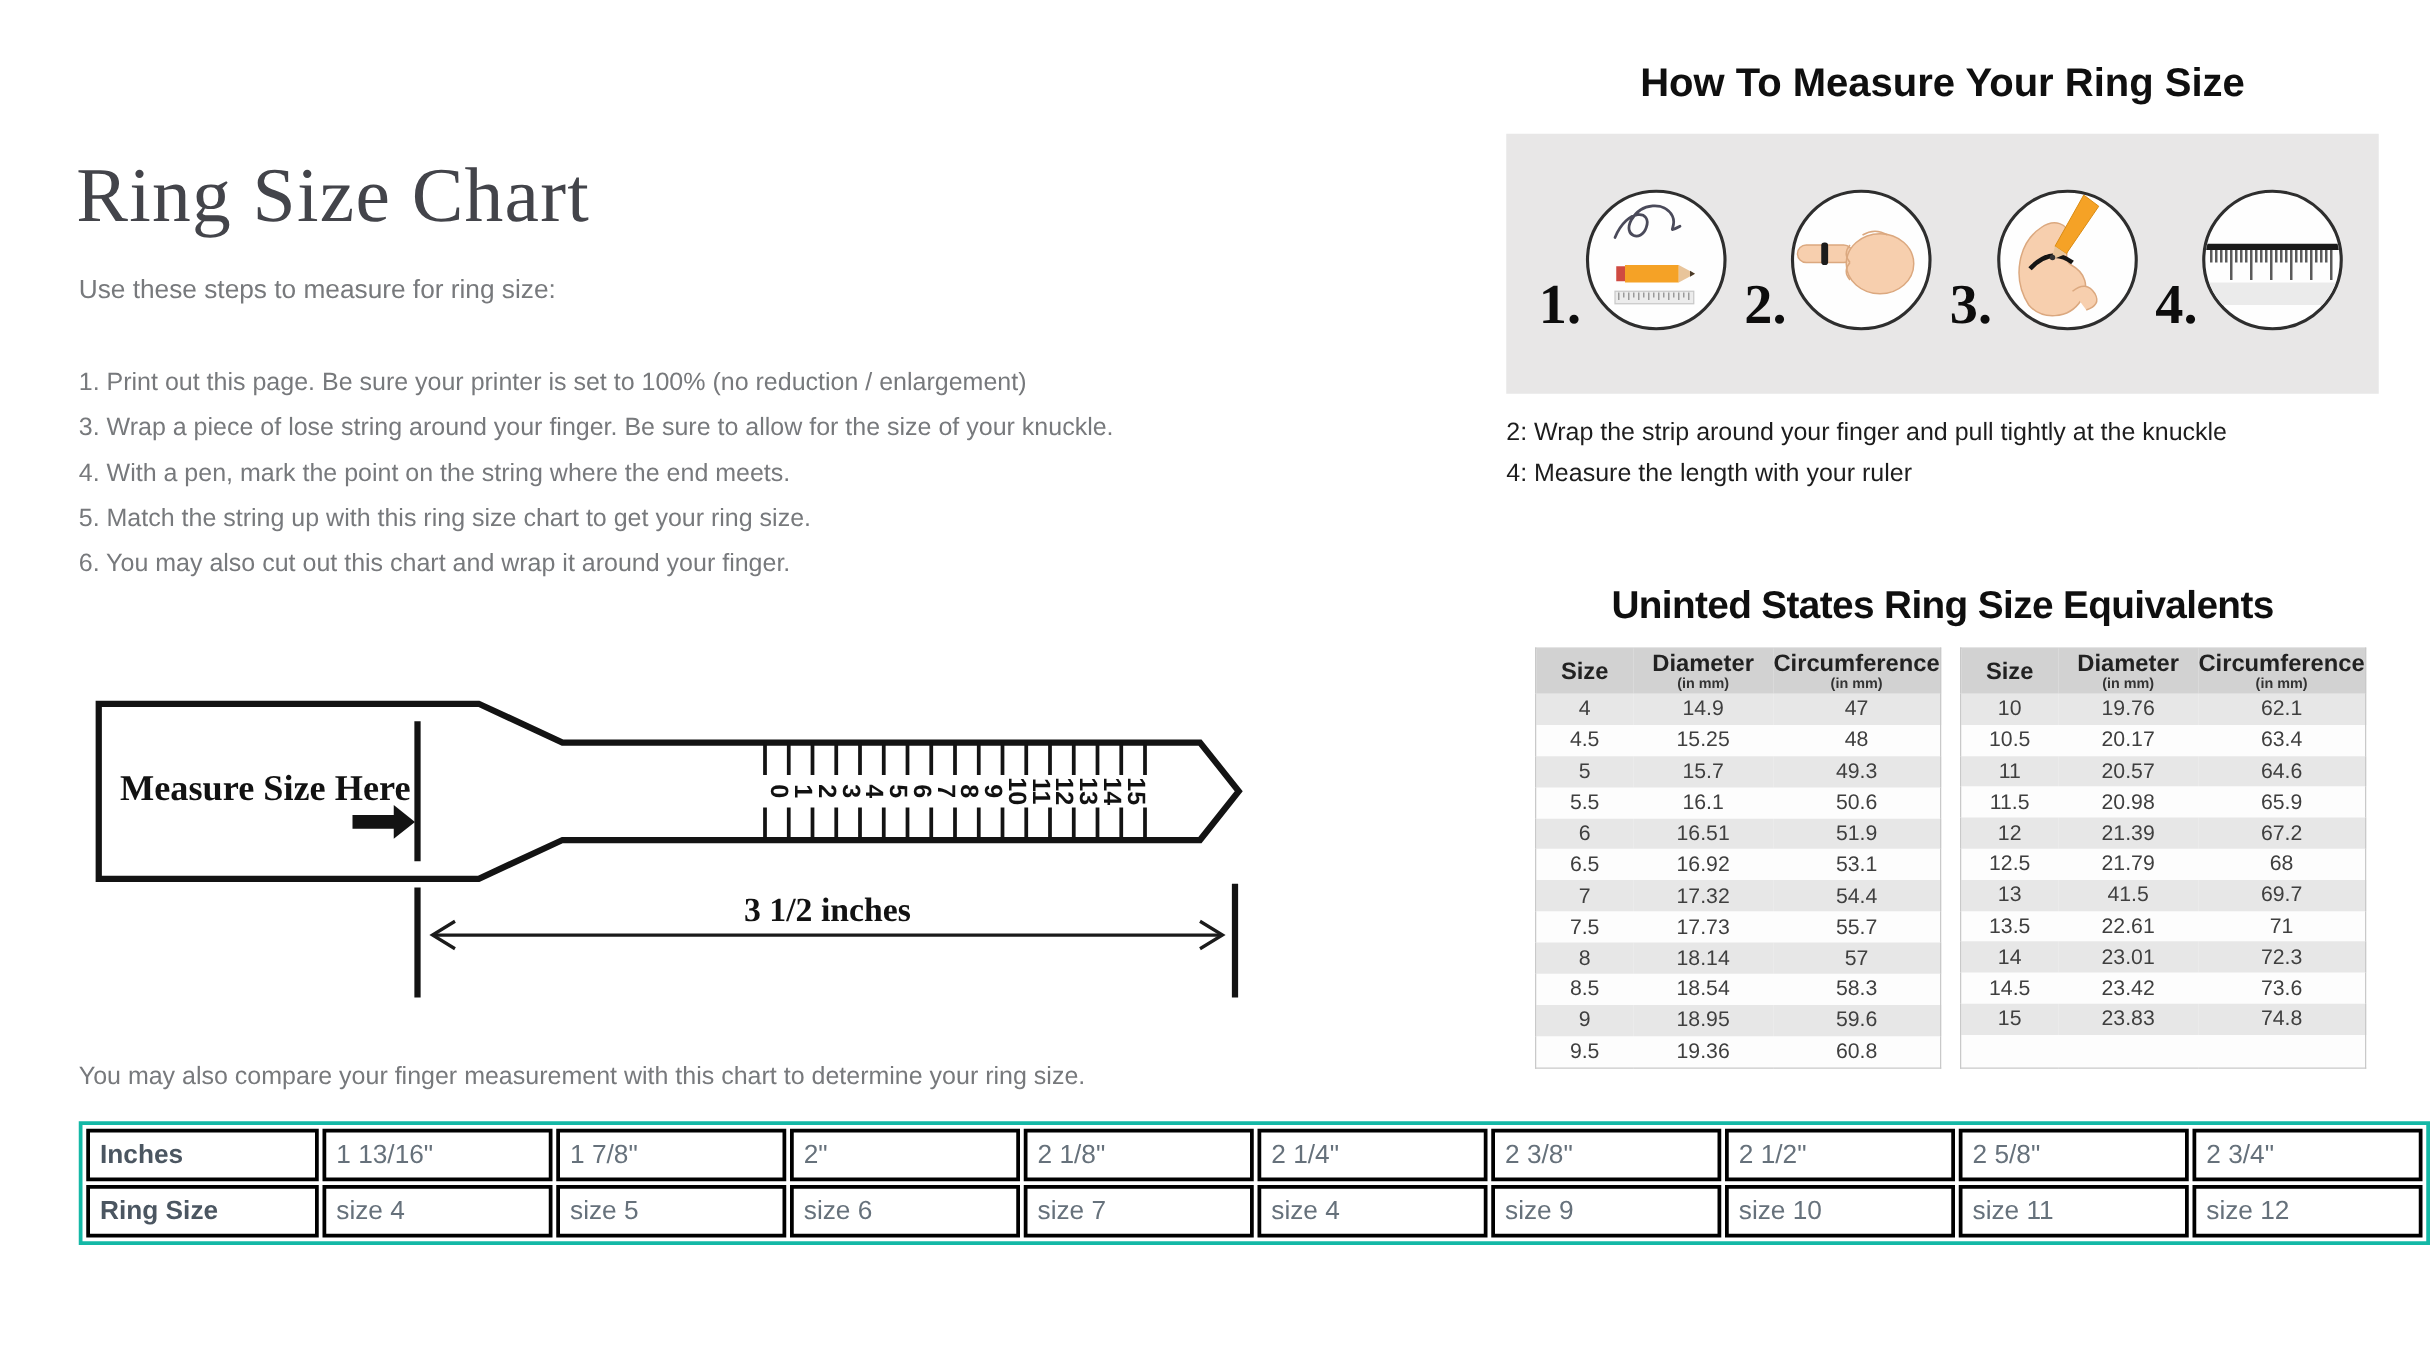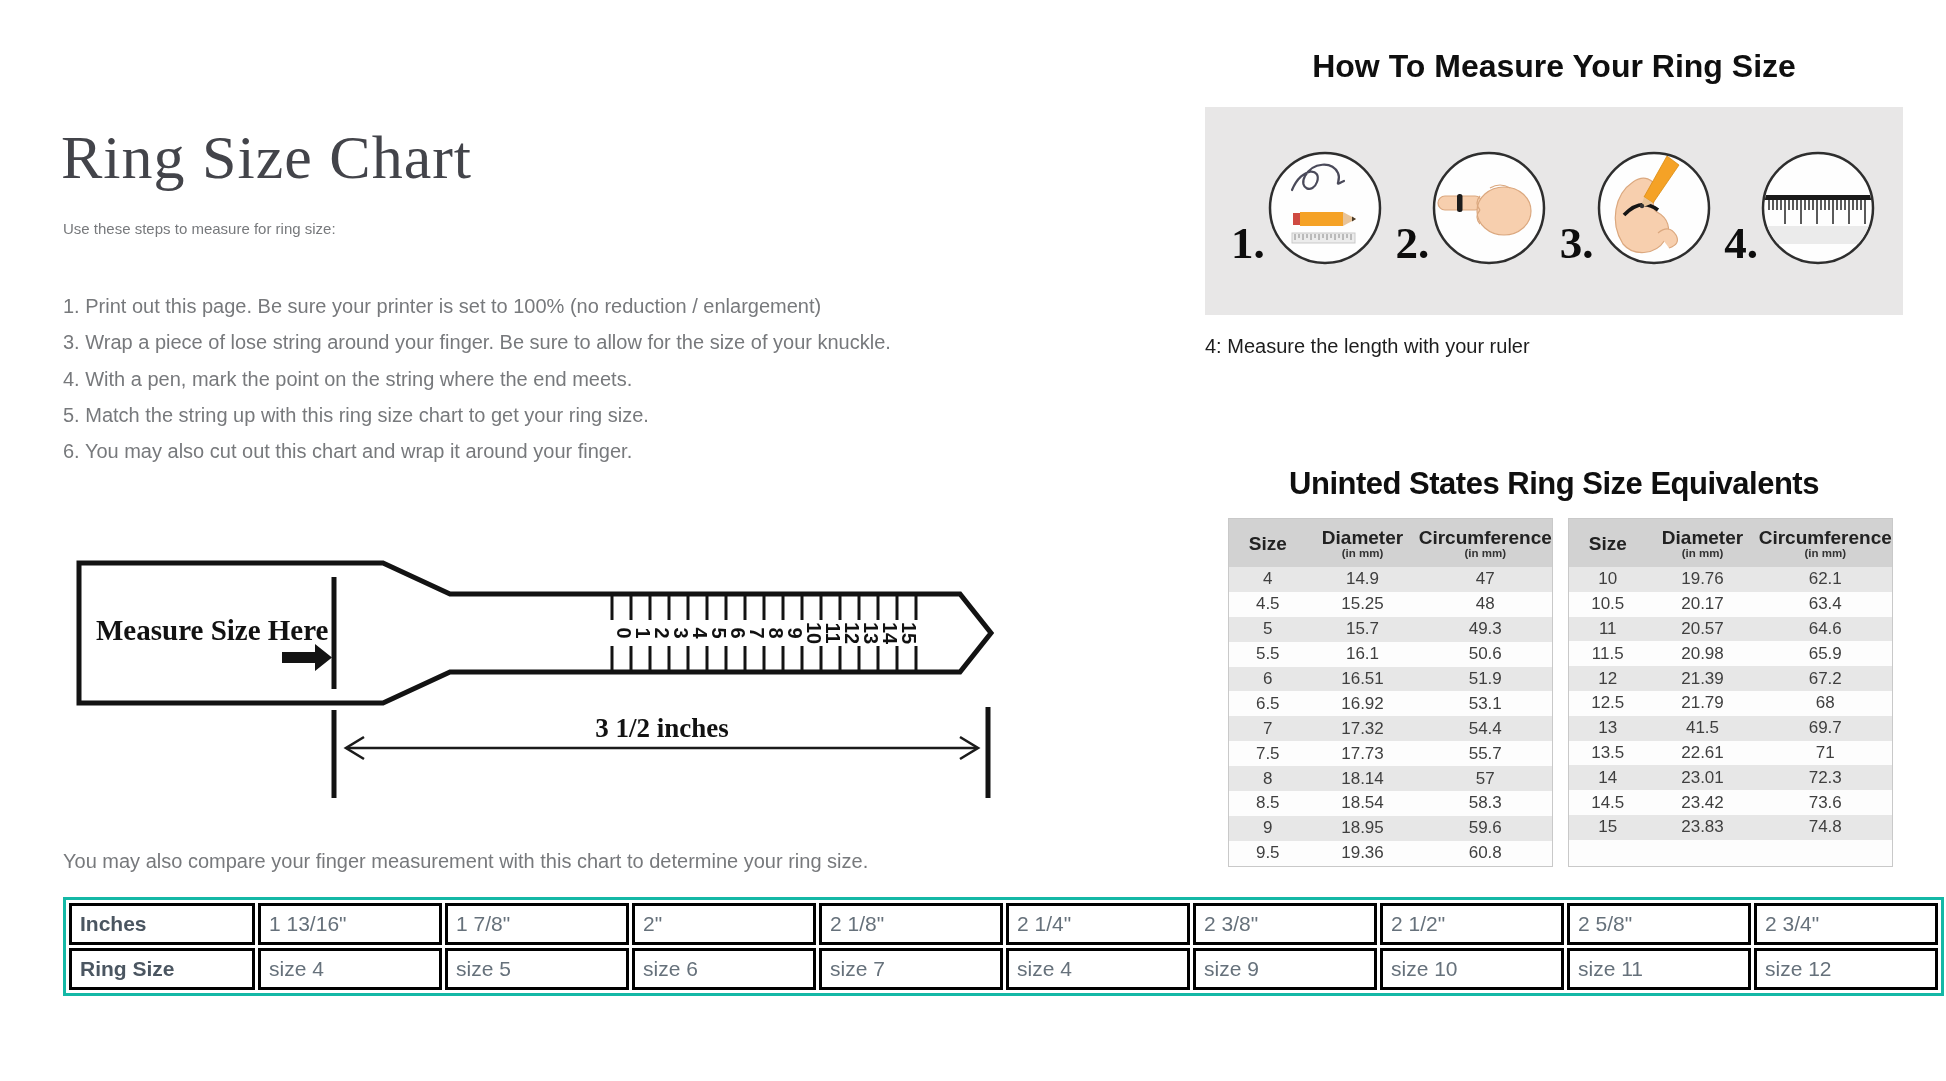--- a/index.html
+++ b/index.html
@@ -6,21 +6,21 @@
   body{
     width:1946px;height:1081px;position:relative;background:#ffffff;
     font-family:"Liberation Sans",sans-serif;overflow:hidden;
   }
   
   .page-title{
     position:absolute;left:61px;top:122px;
     font-family:"Liberation Serif",serif;font-size:62px;font-weight:500;
     color:#43444a;letter-spacing:1px;
   }
-  .intro{position:absolute;left:63px;top:220px;font-size:15px;color:#77797c;}
+  .intro{position:absolute;left:63px;top:220px;font-size:21px;color:#77797c;}
   .steps-list{position:absolute;left:63px;top:288px;font-size:20px;color:#77797c;line-height:36.3px;}
   .compare-note{position:absolute;left:63px;top:850px;font-size:20px;color:#77797c;}
 
   
   #sizer-svg{position:absolute;left:40px;top:540px;}
   #sizer-svg .outline{fill:#ffffff;stroke:#131313;stroke-width:5;stroke-linejoin:miter;}
   #sizer-svg .thick{stroke:#131313;stroke-width:5;}
   #sizer-svg .thin{stroke:#1b1b1b;stroke-width:2.6;fill:none;}
   #sizer-svg .sizer-label{font-family:"Liberation Serif",serif;font-weight:bold;font-size:29px;fill:#121212;}
   #sizer-svg .sizer-measure{font-family:"Liberation Serif",serif;font-weight:bold;font-size:27px;fill:#121212;text-anchor:middle;}
@@ -34,21 +34,21 @@
     display:flex;align-items:center;justify-content:space-between;padding:0 26px;box-sizing:border-box;}
   .howto-item{display:flex;align-items:flex-end;height:150px;}
   .howto-num{font-family:"Liberation Serif",serif;font-weight:bold;font-size:45px;color:#0d0d0d;
     line-height:1;margin:0 1px 20px 0;}
   .howto-steps{position:absolute;left:1205px;top:330px;font-size:20px;color:#1d1d1d;line-height:33.4px;}
   .eq-title{position:absolute;left:1205px;top:466px;width:698px;text-align:center;
     font-size:31px;font-weight:bold;color:#0f0f0f;letter-spacing:-0.5px;}
   .eq-wrap{position:absolute;left:1228px;top:518px;display:flex;gap:15px;}
   table.eq-table{border-collapse:collapse;width:324px;table-layout:fixed;
     border:1px solid #c9c9c9;background:#fdfdfd;}
-  table.eq-table th{background:#d2d2d2;height:48px;padding:0;vertical-align:middle;}
+  table.eq-table th{background:#d2d2d2;height:36px;padding:0;vertical-align:middle;}
   table.eq-table th .main{font-size:19px;font-weight:bold;color:#222;line-height:19px;}
   table.eq-table th .sub{font-size:11.5px;font-weight:600;color:#333;line-height:12px;}
   table.eq-table td{height:24.8px;padding:0;text-align:center;font-size:17px;color:#3f3f3f;}
   table.eq-table tr.stripe{background:#e7e7e7;}
   table.eq-table tr.filler td{height:26px;background:#fdfdfd;}
   table.eq-table col.c-size{width:78px;} table.eq-table col.c-diam{width:112px;} table.eq-table col.c-circ{width:134px;}
 
   
   #conversion-table{position:absolute;left:63px;top:897px;border-collapse:separate;border-spacing:3.5px;
     border:3px solid #14b8a6;background:#fff;}
@@ -238,20 +238,21 @@
       <g clip-path="url(#clip4)">
         <rect x="4" y="90" width="110" height="18" fill="#ebebeb"></rect>
         <rect x="4" y="59" width="110" height="5" fill="#1a1a1a"></rect>
         <path d="M10,64v10M14,64v10M18,64v10M22,64v10M26,64v24M30,64v10M34,64v10M38,64v10M42,64v24M46,64v10M50,64v10M54,64v10M58,64v24M62,64v10M66,64v10M70,64v10M74,64v24M78,64v10M82,64v10M86,64v10M90,64v24M94,64v10M98,64v10M102,64v10M106,64v24" stroke="#5a5a5a" stroke-width="2" fill="none"></path>
       </g>
     </svg>
   </div>
 </div>
 
 <div class="howto-steps">
+    <div>2: Wrap the strip around your finger and pull tightly at the knuckle</div>
     <div>4: Measure the length with your ruler</div>
   </div>
 
 <div class="eq-title">Uninted States Ring Size Equivalents</div>
 
 <div class="eq-wrap">
   <table class="eq-table">
     <colgroup>
         <col class="c-size">
         <col class="c-diam">

